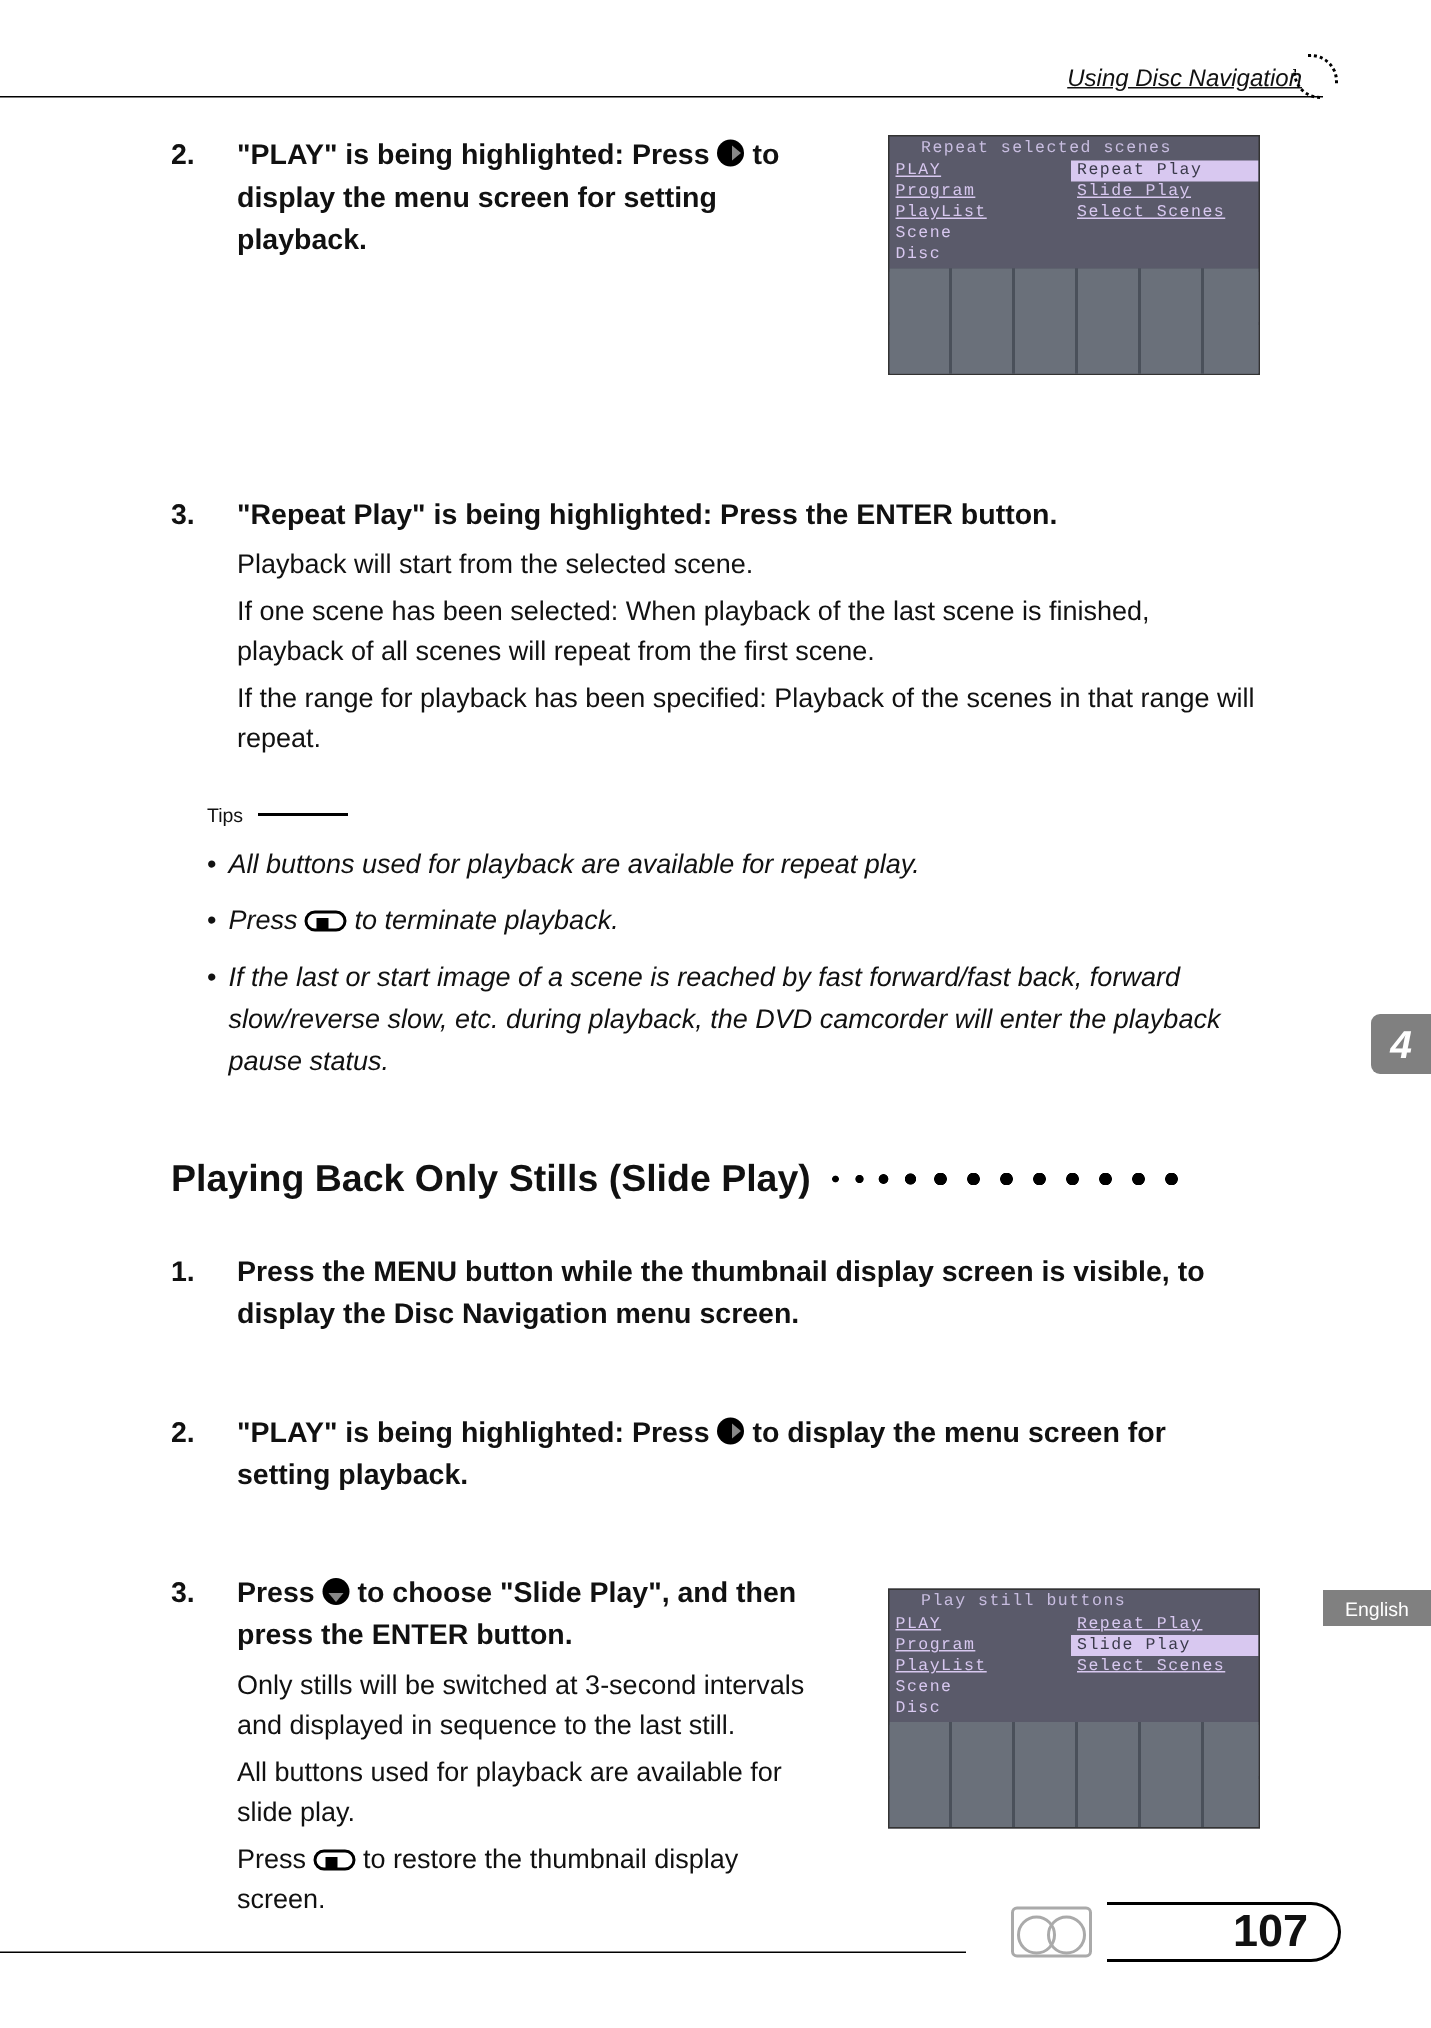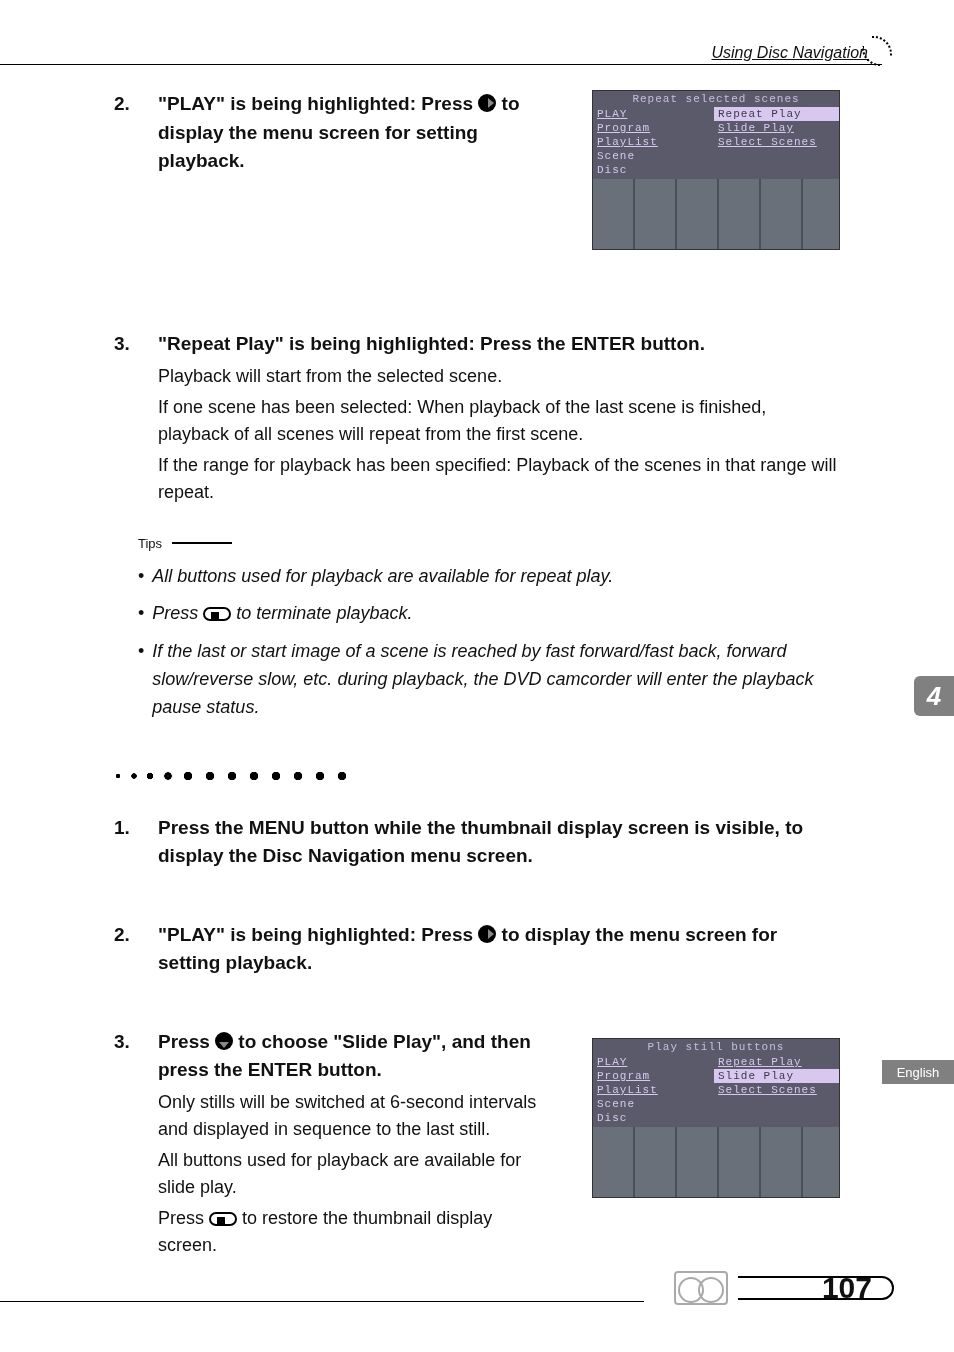--- a/index.html
+++ b/index.html
@@ -63,21 +63,21 @@
     height: 160px;
     background: #5a5a6a;
     color: #c8bde0;
     font-family: "Courier New", monospace;
     font-size: 11px;
     border: 1px solid #333;
     position: relative;
     letter-spacing: 1px;
     overflow: hidden;
   }
-  .scr-title { padding: 2px 21px; text-align: center; }
+  .scr-title { padding: 2px 21px; }
   .scr-row { display: flex; }
   .scr-left {
     width: 106px;
     padding: 1px 4px;
     color: #d8c8f0;
     text-decoration: underline;
   }
   .scr-left.nolink { text-decoration: none; }
   .scr-right {
     flex: 1;
@@ -239,21 +239,21 @@
     position:absolute;
     width: 22px; height: 22px;
     border: 2px solid #aaa;
     border-radius: 50%;
     top: 4px;
   }
   .cassette::before { left: 2px; }
   .cassette::after { right: 2px; }
   .page-bubble {
     flex:1;
-    height: 24px;
+    height: 40px;
     border: 2px solid #000;
     border-left: none;
     border-radius: 0 20px 20px 0;
     display: flex;
     align-items: center;
     justify-content: flex-end;
     padding-right: 20px;
     font-size: 30px;
     font-weight: 900;
   }
@@ -325,20 +325,21 @@
       </li>
     <li>
         <span><span>Press </span><span class="icon-stop"></span><span> to terminate playback.</span></span>
       </li>
     <li>
         <span>If the last or start image of a scene is reached by fast forward/fast back, forward slow/reverse slow, etc. during playback, the DVD camcorder will enter the playback pause status.</span>
       </li>
   </ul>
 
   <div class="section-heading">
+    <span>Playing Back Only Stills (Slide Play)</span>
     <span class="dot-trail"></span>
   </div>
 
   <div class="step">
     <div class="step-num">1.</div>
     <div class="step-body">
       <div class="step-main-line"><span>Press the MENU button while the thumbnail display screen is visible, to display the Disc Navigation menu screen.</span></div>
     </div>
   </div>
 
@@ -354,21 +355,21 @@
   </div>
 
   <div class="step" style="margin-bottom:10px;">
     <div class="step-num">3.</div>
     <div class="step-body" style="max-width:420px;">
       <div class="step-main-line">
         <span>Press </span>
         <span class="icon-circle down"></span>
         <span> to choose "Slide Play", and then press the ENTER button.</span>
       </div>
-      <div class="step-para">Only stills will be switched at 6-second intervals and displayed in sequence to the last still.</div>
+      <div class="step-para">Only stills will be switched at 3-second intervals and displayed in sequence to the last still.</div>
       <div class="step-para">All buttons used for playback are available for slide play.</div>
       <div class="step-para">
         <span>Press </span>
         <span class="icon-stop"></span>
         <span> to restore the thumbnail display screen.</span>
       </div>
     </div>
     <div class="screenshot float-right" style="margin-top:10px;">
       <div class="scr-title">Play still buttons</div>
       <div class="scr-row">

